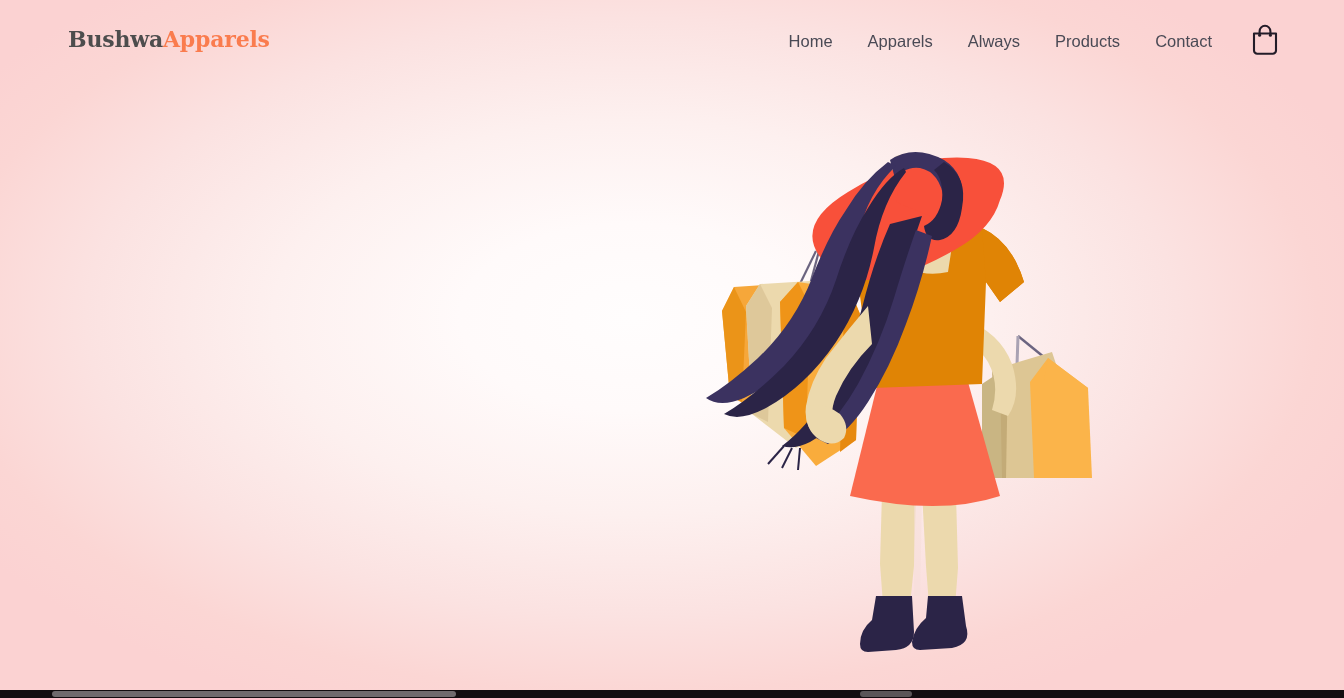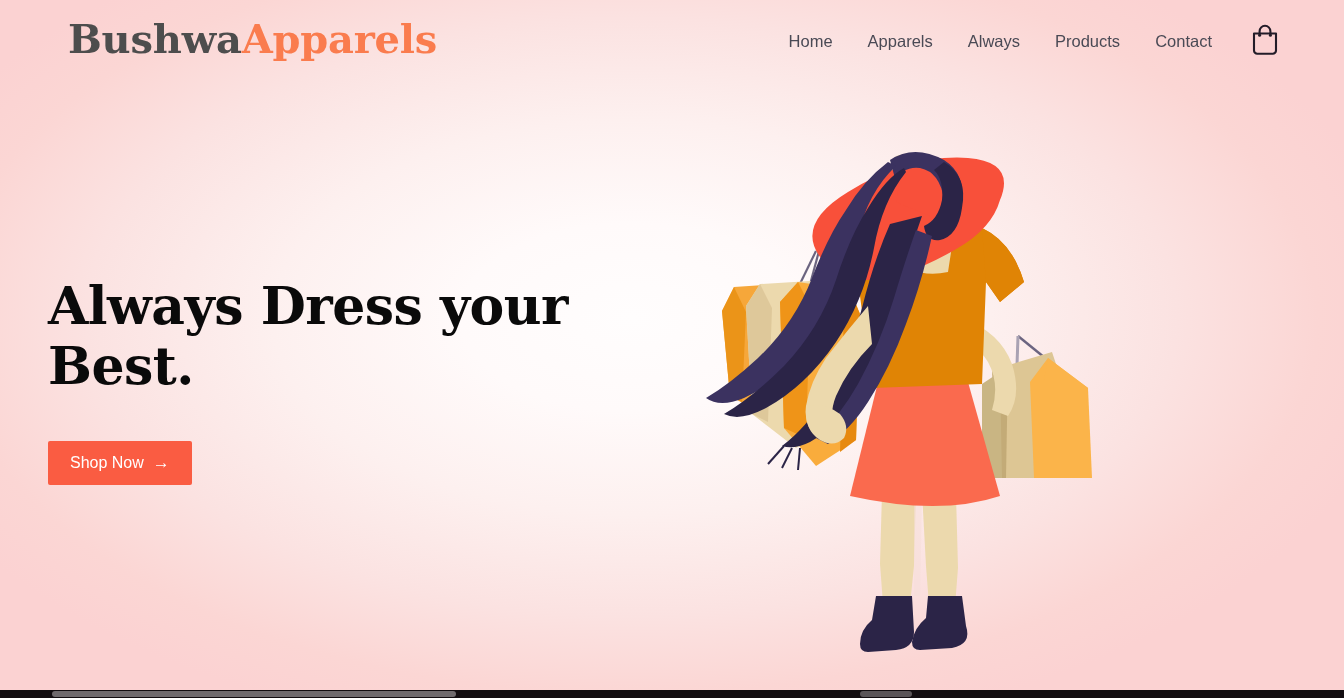--- a/index.html
+++ b/index.html
@@ -46,21 +46,21 @@
     height: 82px;
     display: flex;
     align-items: center;
     justify-content: space-between;
     padding: 0 64px 0 68px;
   }
 
   .logo {
     font-family: "DejaVu Serif", serif;
     font-weight: bold;
-    font-size: 40px;
+    font-size: 22px;
     letter-spacing: -0.2px;
     white-space: nowrap;
     line-height: 1;
     margin-top: -4px;
     cursor: pointer;
   }
   .logo .logo-a { color: #4d4d4d; }
   .logo .logo-b { color: #fa7c4e; }
 
   .nav {
@@ -198,29 +198,20 @@
               <path d="M9.6 12.6V9.2a5.4 5.4 0 0 1 10.8 0v3.4" stroke="#231c28" stroke-width="2.1" fill="none" stroke-linecap="round"></path>
               <circle cx="9.6" cy="13.2" r="1.5" fill="#231c28"></circle>
               <circle cx="20.4" cy="13.2" r="1.5" fill="#231c28"></circle>
             </svg>
           </span>
         </button>
       </nav>
 
     </header>
 
-    <div class="hero-copy">
-      <h1 class="headline">Always Dress your
-Best.</h1>
-
-      <button class="cta">
-        <span>Shop Now</span>
-        <span class="cta-arrow">→</span>
-      </button>
-    </div>
 
     <div class="hero-art">
       <svg viewBox="0 0 420 576" xmlns="http://www.w3.org/2000/svg">
 
         <g>
 
           <path d="M116 155 L96 196" stroke="#6b6480" stroke-width="2.2" fill="none"></path>
           <path d="M119 155 L108 196" stroke="#6b6480" stroke-width="2.2" fill="none"></path>
           <path d="M122 156 L122 194" stroke="#6b6480" stroke-width="2.2" fill="none"></path>
           <path d="M126 156 L140 197" stroke="#4a4463" stroke-width="2.4" fill="none"></path>

